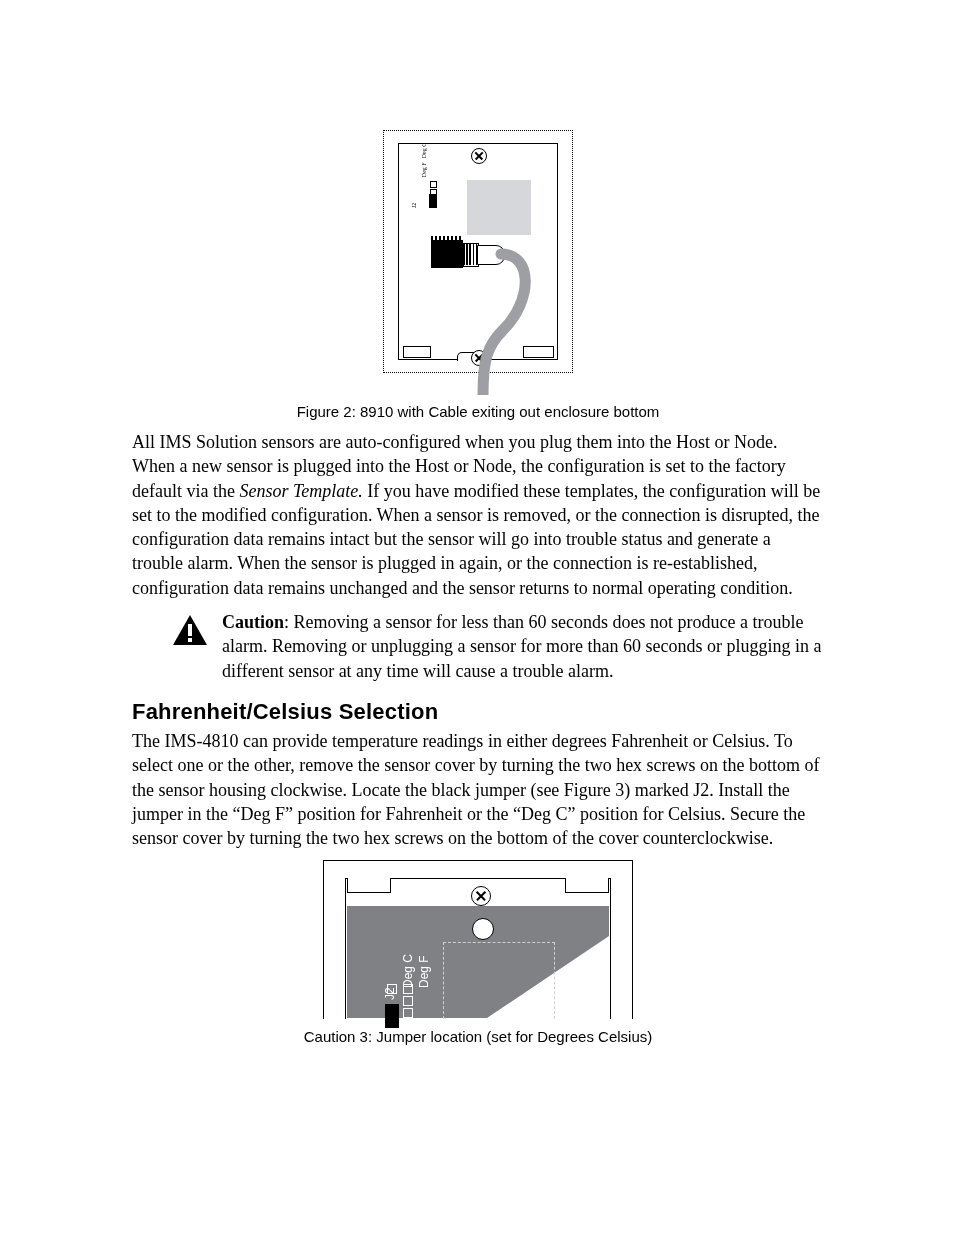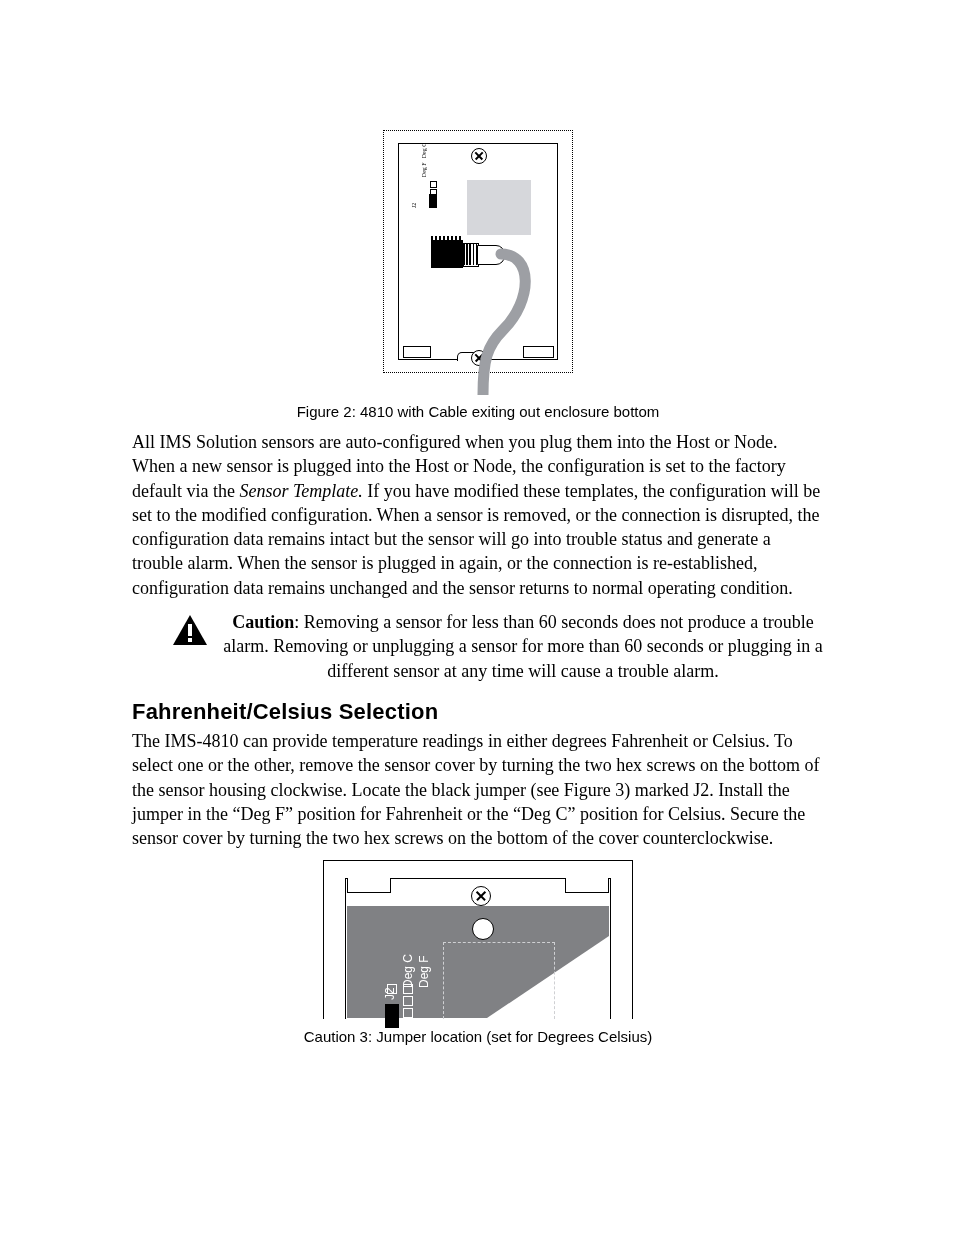--- a/index.html
+++ b/index.html
@@ -47,21 +47,20 @@
     margin: 6px 0 14px 40px;
   }
   .caution-icon {
     flex: 0 0 40px;
     margin-right: 10px;
     margin-top: 4px;
   }
   .caution-text {
     font-size: 18px;
     line-height: 1.35;
-    text-align: center;
   }
   
   .fig2 { position: relative; width: 190px; height: 265px; margin: 0 auto; }
   .fig2 .outer {
     position:absolute; left:0; top:0; width:188px; height:241px;
     border:1px dotted #000; background:#fff;
   }
   .fig2 .inner {
     position:absolute; left:15px; top:13px; width:158px; height:215px;
     border:1px solid #000; background:#fff;
@@ -160,21 +159,21 @@
         <div class="jb-pin"></div>
         <div class="jb-pin"></div>
         <div class="jb-cap"></div>
       </div>
       <div class="jlabels"><span>Deg F</span><span>Deg C</span></div>
       <div class="j2lab">J2</div>
       <svg class="cable" viewBox="0 0 190 265">
         <path d="M118 124 C 150 124, 150 170, 120 200 C 104 216, 100 230, 100 265" fill="none" stroke="#9d9fa4" stroke-width="11" stroke-linecap="round"></path>
       </svg>
     </div>
-    <div class="figcap">Figure 2: 4810 with Cable exiting out enclosure bottom</div>
+    <div class="figcap">Figure 2: 8910 with Cable exiting out enclosure bottom</div>
   </div>
 
   <p class="body">
     <span>All IMS Solution sensors are auto-configured when you plug them into the Host or Node.  When a new sensor is plugged into the Host or Node, the configuration is set to the factory default via the </span><span class="italic">Sensor Template.</span><span>  If you have modified these templates, the configuration will be set to the modified configuration.  When a sensor is removed, or the connection is disrupted, the configuration data remains intact but the sensor will go into trouble status and generate a trouble alarm.  When the sensor is plugged in again, or the connection is re-established, configuration data remains unchanged and the sensor returns to normal operating condition.</span>
   </p>
 
   <div class="caution-row">
     <div class="caution-icon">
       <svg width="36" height="32" viewBox="0 0 36 32">
         <polygon points="18,1 35,31 1,31" fill="#000"></polygon>

